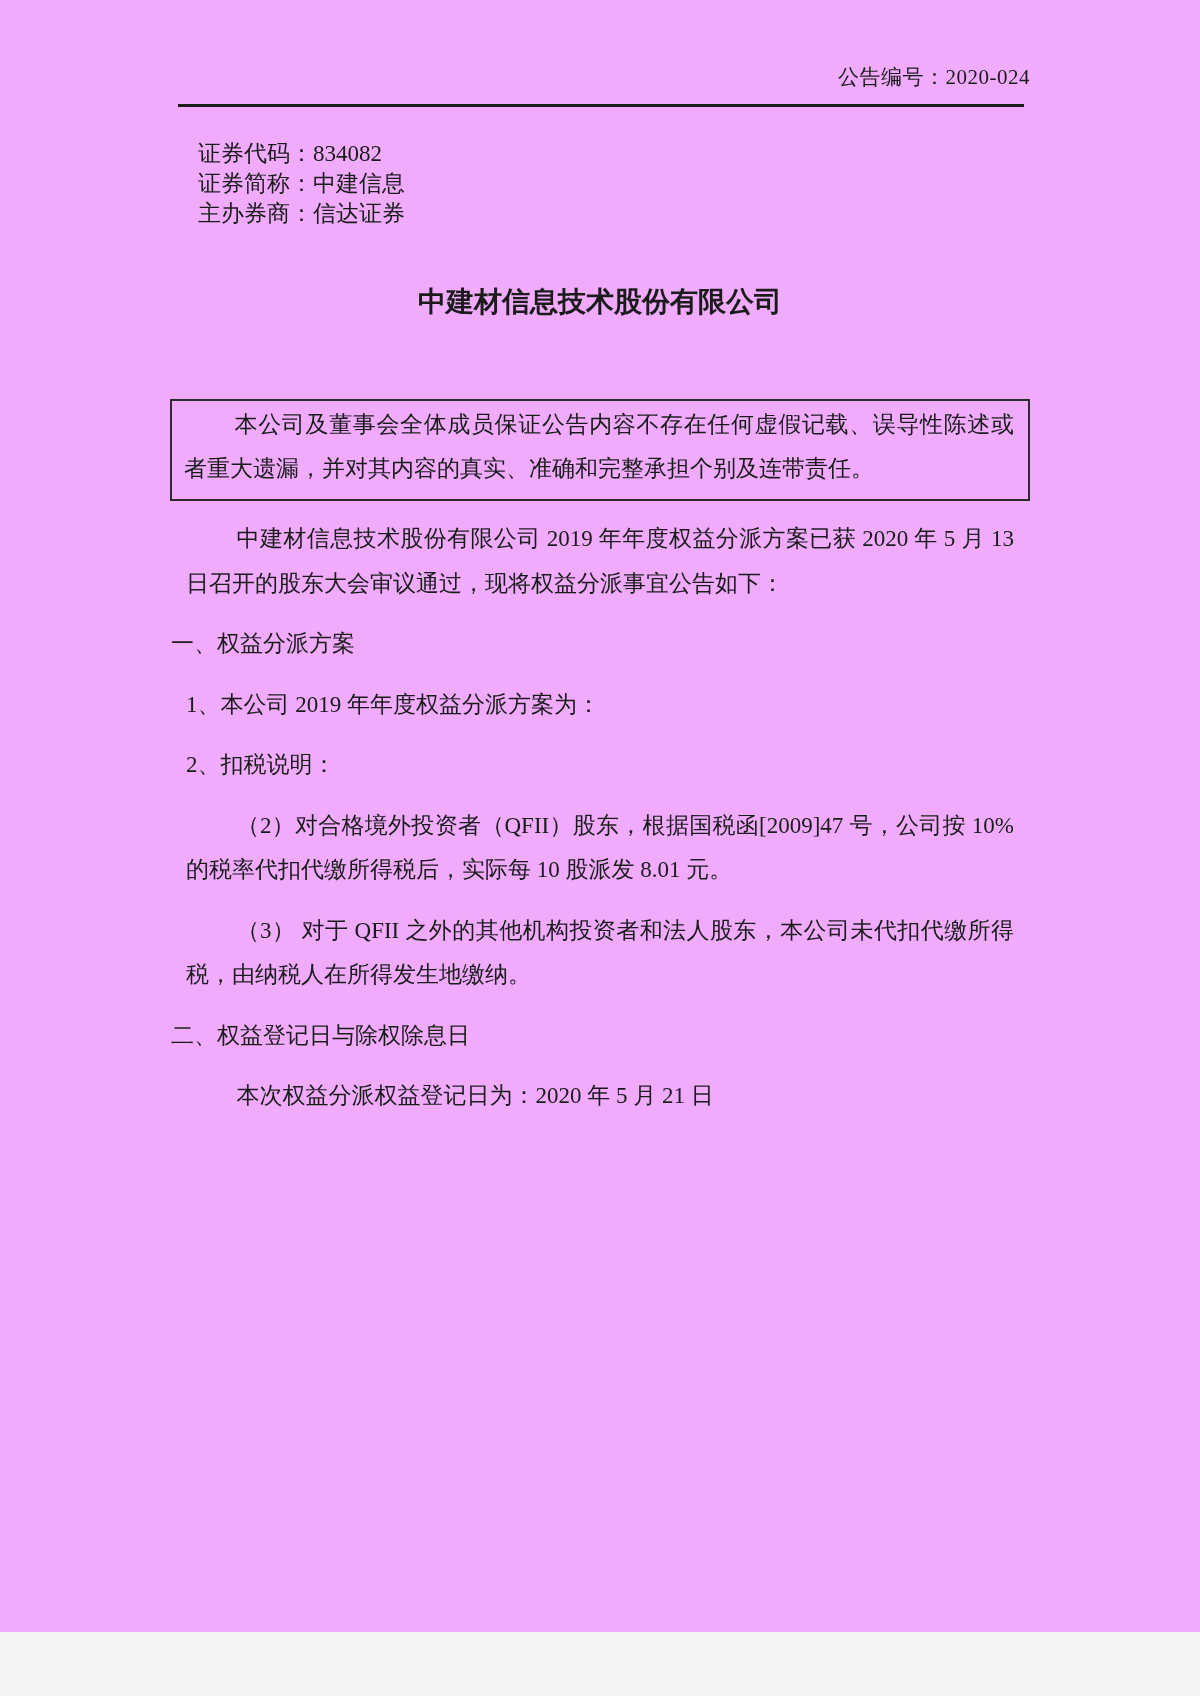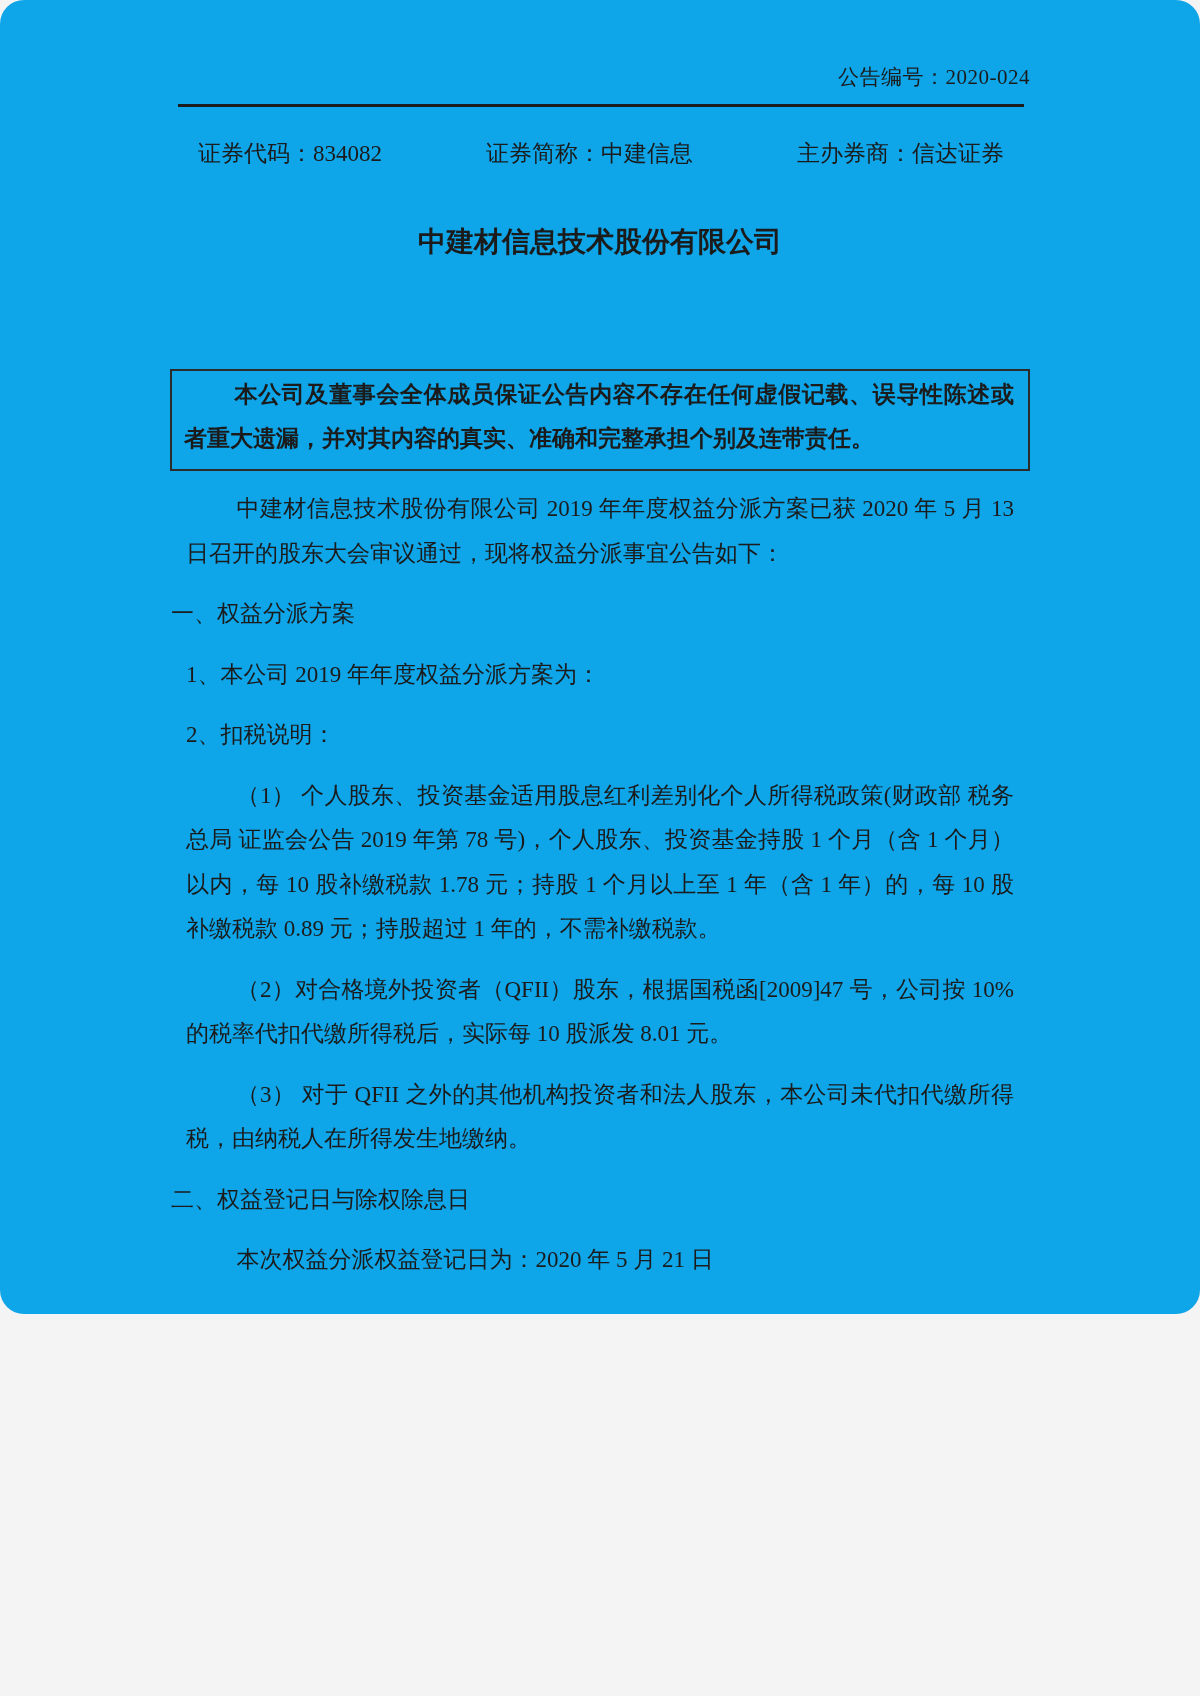--- a/index.html
+++ b/index.html
@@ -4,29 +4,28 @@
 <title>2019 年年度权益分派实施公告</title>
 <style>
   html, body {
     margin: 0;
     padding: 0;
     background: #f4f4f4;
   }
   .page {
     position: relative;
     width: 1200px;
-    height: 1314px;
+    height: 1632px;
     margin: 0 auto;
-    background: #0ea5e9;
+    background: #f0abfc;
     color: #1b1b1b;
     font-family: "Liberation Serif", "DejaVu Serif", serif;
     box-sizing: border-box;
     padding: 64px 170px 0 170px;
     overflow: hidden;
-    border-radius: 24px;
   }
   .doc-number {
     text-align: right;
     font-size: 21px;
     letter-spacing: 0.5px;
     line-height: 26px;
   }
   .rule {
     border: none;
     border-top: 3px solid #1c1c1c;
@@ -34,44 +33,44 @@
     width: 846px;
   }
   .header-row {
     display: flex;
     justify-content: space-between;
     margin-top: 32px;
     padding: 0 26px 0 28px;
     font-size: 23px;
     line-height: 30px;
     white-space: nowrap;
+    flex-direction: column;
   }
   .title {
     text-align: center;
     font-weight: bold;
     font-size: 28px;
     line-height: 34px;
     margin-top: 56px;
   }
   .subtitle {
     text-align: center;
     font-weight: bold;
     font-size: 28px;
     line-height: 34px;
     margin-top: 28px;
   }
   .disclaimer-box {
     border: 2px solid #2b2b2b;
-    margin-top: 110px;
+    margin-top: 80px;
     padding: 2px 14px 8px 12px;
     font-size: 23px;
     line-height: 44px;
     text-align: justify;
     text-indent: 2.2em;
-    font-weight: bold;
   }
   .document-body {
     margin-top: 16px;
     font-size: 23px;
     line-height: 44.5px;
   }
   .block {
     text-align: justify;
     margin: 16px;
   }
@@ -101,20 +100,19 @@
   <div class="title">中建材信息技术股份有限公司</div>
 
 
   <div class="disclaimer-box">本公司及董事会全体成员保证公告内容不存在任何虚假记载、误导性陈述或者重大遗漏，并对其内容的真实、准确和完整承担个别及连带责任。</div>
 
   <div class="document-body">
       <div class="block indent">中建材信息技术股份有限公司 2019 年年度权益分派方案已获 2020 年 5 月 13 日召开的股东大会审议通过，现将权益分派事宜公告如下：</div>
       <div class="block heading">一、权益分派方案</div>
       <div class="block flush">1、本公司 2019 年年度权益分派方案为：</div>
       <div class="block flush">2、扣税说明：</div>
-      <div class="block indent">（1） 个人股东、投资基金适用股息红利差别化个人所得税政策(财政部 税务总局 证监会公告 2019 年第 78 号)，个人股东、投资基金持股 1 个月（含 1 个月）以内，每 10 股补缴税款 1.78 元；持股 1 个月以上至 1 年（含 1 年）的，每 10 股补缴税款 0.89 元；持股超过 1 年的，不需补缴税款。</div>
       <div class="block indent">（2）对合格境外投资者（QFII）股东，根据国税函[2009]47 号，公司按 10%的税率代扣代缴所得税后，实际每 10 股派发 8.01 元。</div>
       <div class="block indent">（3） 对于 QFII 之外的其他机构投资者和法人股东，本公司未代扣代缴所得税，由纳税人在所得发生地缴纳。</div>
       <div class="block heading">二、权益登记日与除权除息日</div>
       <div class="block indent">本次权益分派权益登记日为：2020 年 5 月 21 日</div>
     </div>
 
 </div>
 
 </body></html>

